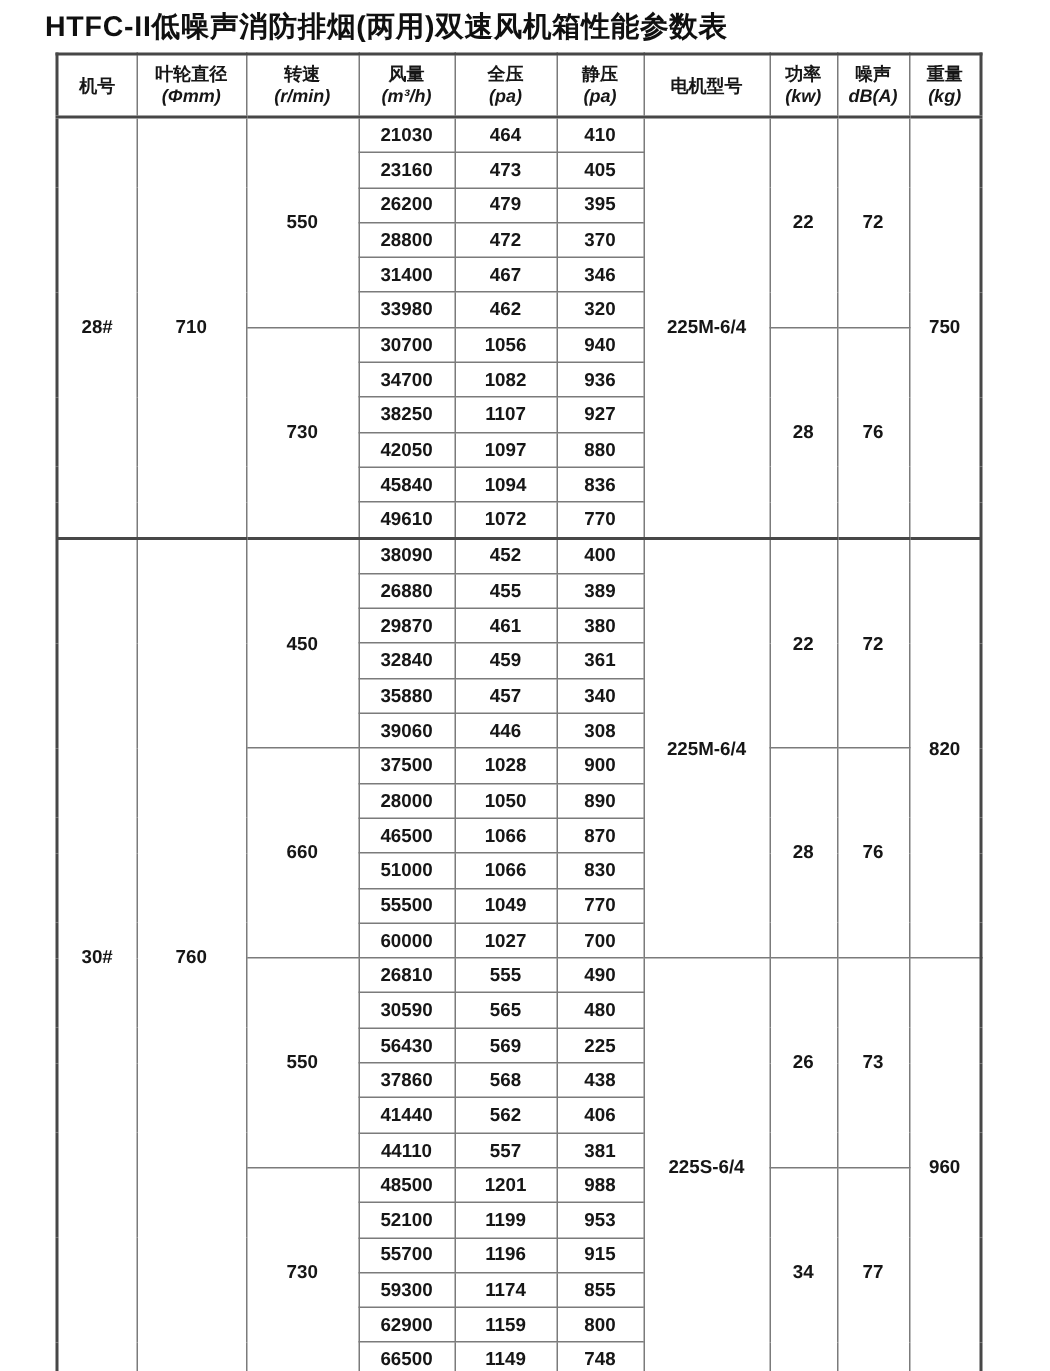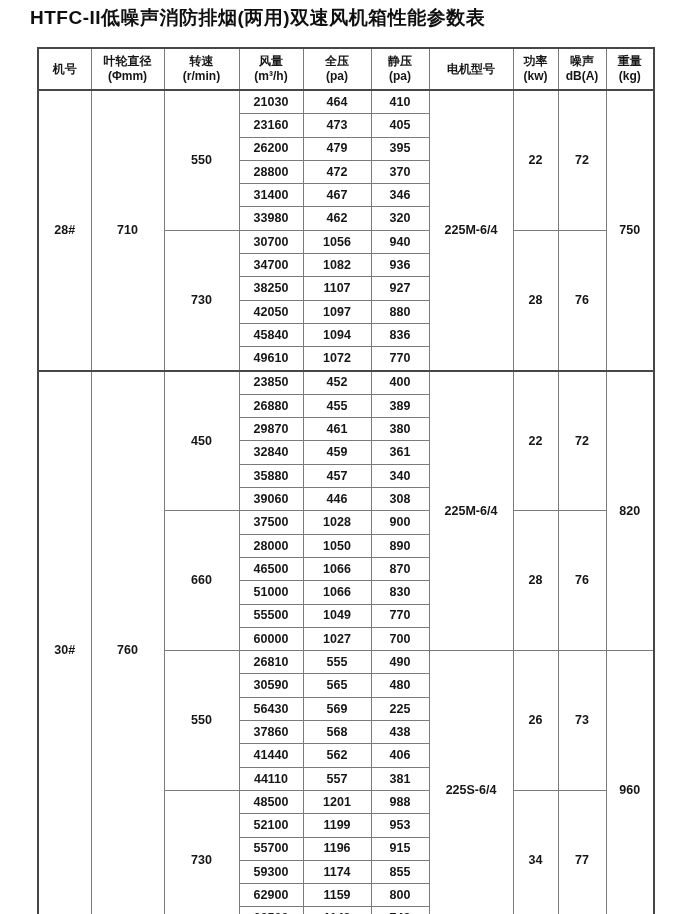--- a/index.html
+++ b/index.html
@@ -12,21 +12,21 @@
     color: #141414;
   }
   .page {
     position: relative;
     width: 700px;
     height: 914px;
     overflow: hidden;
   }
   .title {
     margin: 0;
-    padding: 5px 0 16px 30px;
+    padding: 5px 0 4px 30px;
     font-size: 19px;
     font-weight: bold;
     letter-spacing: 0.5px;
     color: #101010;
     white-space: nowrap;
   }
   table.spec-table {
     border-collapse: collapse;
     table-layout: fixed;
     margin-left: 37px;
@@ -53,20 +53,21 @@
   .spec-table td {
     height: 22.3px;
     font-size: 12.5px;
     line-height: 1;
   }
   .spec-table tr.section-divider td {
     border-top: 2px solid #474747;
   }
   .hdr-line2 {
     font-weight: bold;
+    font-style: italic;
   }
 </style>
 </head>
 <body>
 
 <div class="page">
   <h1 class="title">HTFC-II低噪声消防排烟(两用)双速风机箱性能参数表</h1>
 
   <table class="spec-table">
     <colgroup>
@@ -191,21 +192,21 @@
         </tr>
         <tr>
           <td>49610</td>
           <td>1072</td>
           <td>770</td>
         </tr>
         <tr class="section-divider">
           <td rowspan="24">30#</td>
           <td rowspan="24">760</td>
           <td rowspan="6">450</td>
-          <td>23850</td>
+          <td>38090</td>
           <td>452</td>
           <td>400</td>
           <td rowspan="12">225M-6/4</td>
           <td rowspan="6">22</td>
           <td rowspan="6">72</td>
           <td rowspan="12">820</td>
         </tr>
         <tr>
           <td>26880</td>
           <td>455</td>

